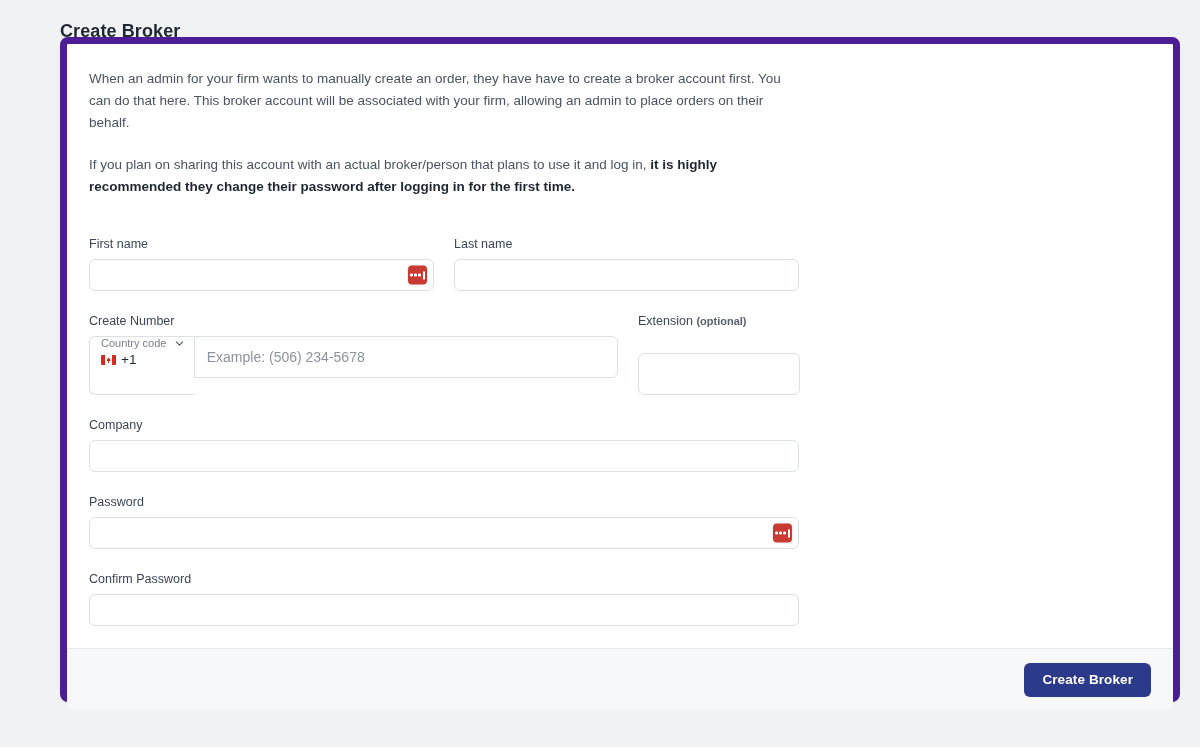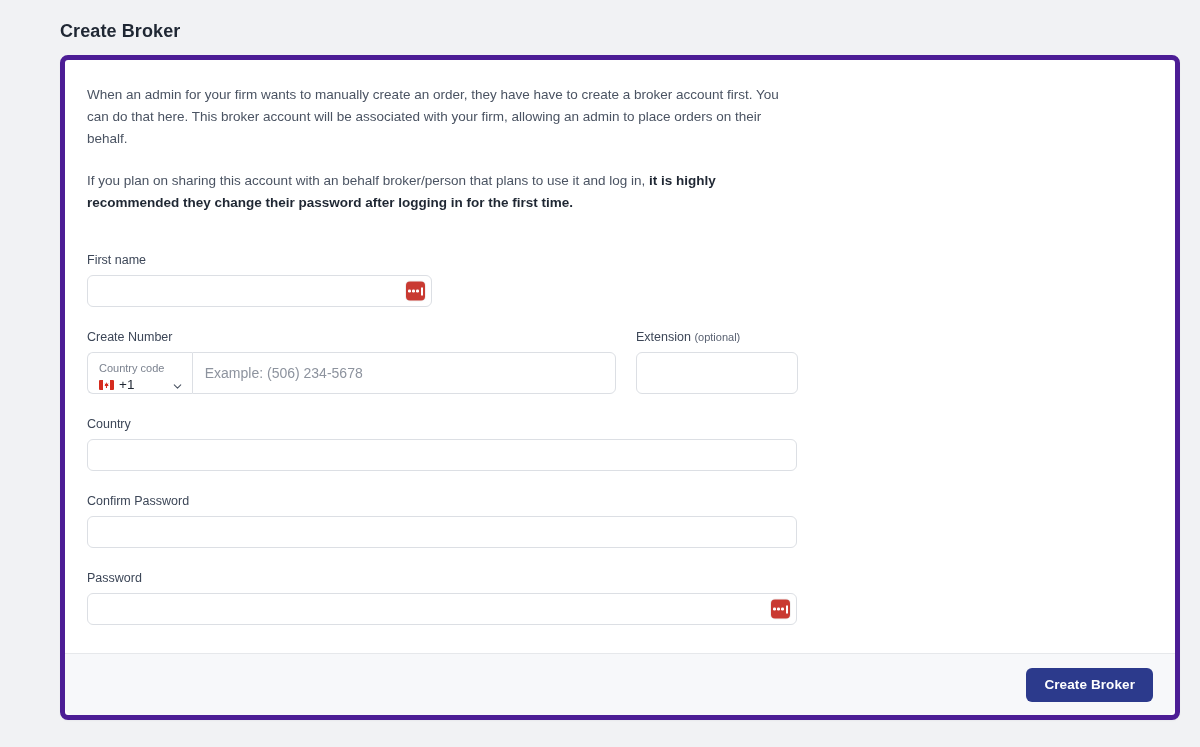--- a/index.html
+++ b/index.html
@@ -29,25 +29,25 @@
     top: 21px;
     font-size: 18px;
     font-weight: 700;
     color: #1f2733;
     letter-spacing: 0.1px;
   }
 
   .card {
     position: absolute;
     left: 60px;
-    top: 55px;
+    top: 37px;
     width: 1120px;
     height: 665px;
     background: #ffffff;
-    border: 5px solid #4c1d95;
+    border: 7px solid #4c1d95;
     border-radius: 8px;
     box-shadow: 0 1px 2px rgba(16,24,40,0.04);
     display: flex;
     flex-direction: column;
   }
 
   .card-body {
     flex: 1 1 auto;
     padding: 24px 22px 0 22px;
     position: relative;
@@ -70,21 +70,21 @@
   .field-label {
     font-size: 12.5px;
     color: #3c4657;
     margin-bottom: 7px;
     display: block;
     line-height: 16px;
   }
   .field-label .optional {
     font-size: 11px;
     color: #5a6272;
-    font-weight: 400;
+    font-weight: 700;
   }
 
   .row {
     display: flex;
     align-items: center;
   }
 
   .input-shell {
     position: relative;
     width: 100%;
@@ -144,27 +144,27 @@
   .block { margin-bottom: 22px; }
 
   
   .phone-row { display: flex; align-items: flex-end; }
   .phone-group {
     display: flex;
     width: 529px;
   }
   .cc-select {
     width: 127px;
-    height: 42px;
+    height: 59px;
     border: 1px solid #dcdfe4;
     border-right: none;
     border-radius: 6px 0 0 6px;
     background: #fff;
     display: flex;
-    align-items: flex-end;
+    align-items: flex-start;
     padding: 0 8px 0 11px;
     position: relative;
     cursor: pointer;
   }
   .cc-inner { display: flex; flex-direction: column; justify-content: center; flex: 1 1 auto; }
   .cc-label { font-size: 11px; color: #7b828f; line-height: 13px; }
   .cc-value {
     display: flex;
     align-items: center;
     gap: 5px;
@@ -270,36 +270,42 @@
 <div class="page">
 
   <div class="page-title">Create Broker</div>
 
   <div class="card">
 
     <div class="card-body">
 
       <div class="intro">
         <p>When an admin for your firm wants to manually create an order, they have have to create a broker account first. You can do that here. This broker account will be associated with your firm, allowing an admin to place orders on their behalf.</p>
-        <p class="second"><span>If you plan on sharing this account with an behalf broker/person that plans to use it and log in, </span><b>it is highly recommended they change their password after logging in for the first time.</b></p>
+        <p class="second"><span>If you plan on sharing this account with an actual broker/person that plans to use it and log in, </span><b>it is highly recommended they change their password after logging in for the first time.</b></p>
       </div>
 
       <div class="form">
 
         <div class="row block">
           <div class="fg-first">
             <label class="field-label">First name</label>
             <div class="input-shell">
               <input class="txt" type="text" value="" placeholder="" style="">
               <span class="lp-icon">
                 <i></i>
                 <i></i>
                 <i></i>
                 <span class="bar"></span>
               </span>
+            </div>
+          </div>
+          <div class="fg-last">
+            <label class="field-label">Last name</label>
+            <div class="input-shell">
+              <input class="txt" type="text" value="" placeholder="" style="">
             </div>
           </div>
         </div>
 
 
         <div class="block">
           <div class="row">
             <label class="field-label" style="width:529px;">Create Number</label>
             <label class="field-label" style="margin-left:20px;"><span>Extension</span> <span class="optional">(optional)</span></label>
           </div>
@@ -321,46 +327,46 @@
               </div>
               <input class="phone-input" type="text" value="" placeholder="Example: (506) 234-5678" style="">
             </div>
             <div class="ext-wrap">
               <input class="ext-input" type="text" value="" placeholder="" style="">
             </div>
           </div>
         </div>
 
         <div class="block">
-          <label class="field-label">Country</label>
+          <label class="field-label">Company</label>
           <div class="input-shell fg-wide">
             <input class="txt" type="text" value="" placeholder="" style="">
-          </div>
-        </div>
-
-        <div class="block">
-          <label class="field-label">Confirm Password</label>
-          <div class="input-shell fg-wide">
-            <input class="txt" type="password" value="" placeholder="" style="">
           </div>
         </div>
 
         <div class="block">
           <label class="field-label">Password</label>
           <div class="input-shell fg-wide">
             <input class="txt" type="password" value="" placeholder="" style="">
             <span class="lp-icon">
               <i></i>
               <i></i>
               <i></i>
               <span class="bar"></span>
             </span>
           </div>
         </div>
 
+        <div class="block">
+          <label class="field-label">Confirm Password</label>
+          <div class="input-shell fg-wide">
+            <input class="txt" type="password" value="" placeholder="" style="">
+          </div>
+        </div>
+
       </div>
     </div>
 
     <div class="card-footer">
       <button class="btn-primary">Create Broker</button>
     </div>
 
   </div>
 </div>
 

